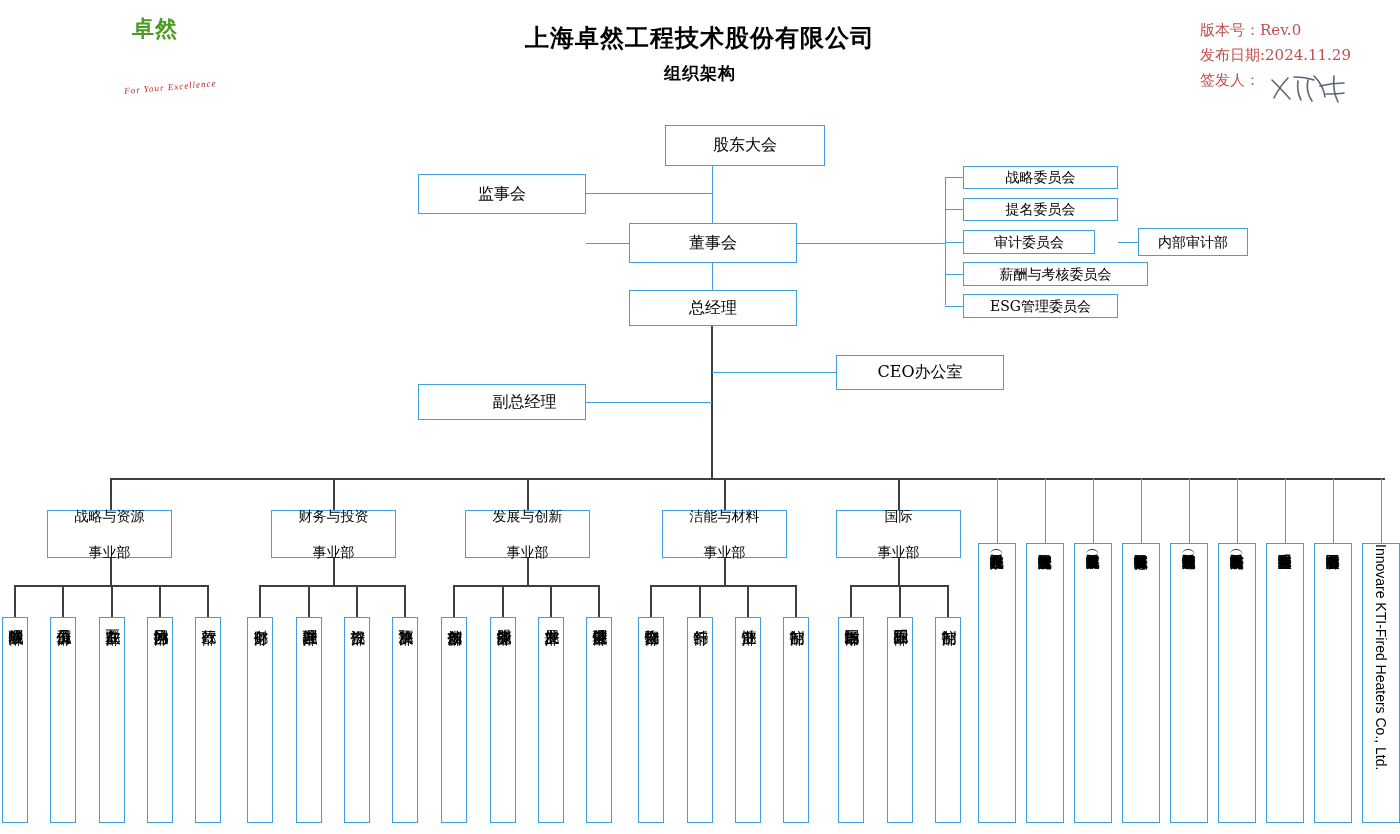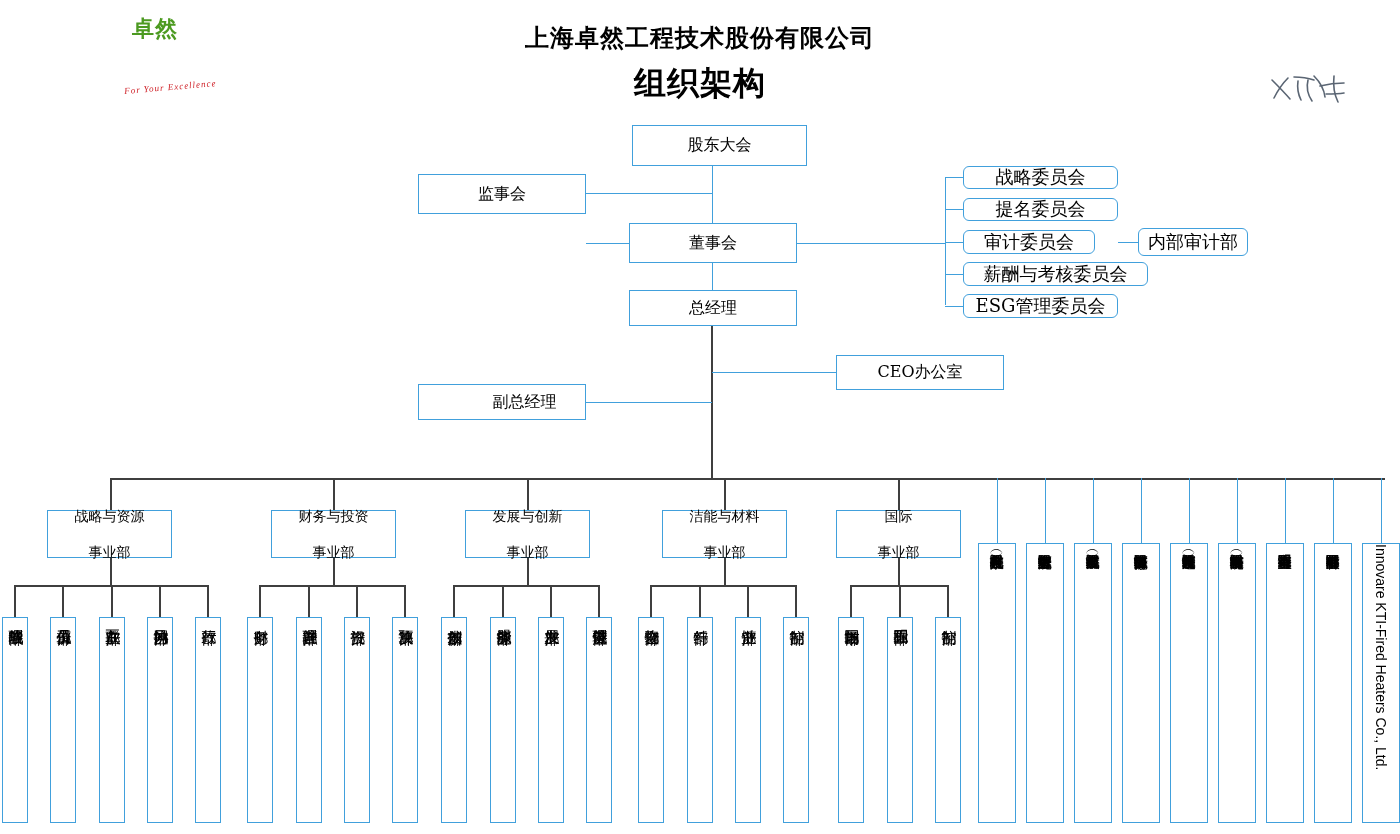--- a/index.html
+++ b/index.html
@@ -39,21 +39,21 @@
 
   
   .title{
     position:absolute;left:400px;top:22px;width:600px;
     text-align:center;font-size:24px;font-weight:bold;color:#000;
     font-family:"DejaVu Serif",serif;
     letter-spacing:1px;
   }
   .title2{
     position:absolute;left:400px;top:62px;width:600px;
-    text-align:center;font-size:32px;font-weight:bold;color:#000;
+    text-align:center;font-size:17px;font-weight:bold;color:#000;
     font-family:Liberation Mono, monospace;
     letter-spacing:1px;
   }
 
   
   .meta{position:absolute;left:1200px;top:18px;color:#c0504d;font-size:15px;line-height:25px;
         font-family:"DejaVu Serif",serif;white-space:nowrap;}
   .meta div{height:25px;}
   .sig{position:absolute;left:1268px;top:72px;width:90px;height:34px;}
 
@@ -63,21 +63,21 @@
     border:1.4px solid #41a0dc;
     background:#ffffff;
     box-sizing:border-box;
     display:flex;align-items:center;justify-content:center;
     text-align:center;
     font-family:"DejaVu Serif",serif;
     color:#000;
     line-height:1.15;
   }
   .box.h{font-size:16px;}
-  .box.cm{font-size:18px;border-radius:6px;}
+  .box.cm{font-size:14px;}
   .box.dv{font-size:14px;gap:19px;}
 
   
   .vbox{
     position:absolute;
     border:1.4px solid #41a0dc;
     background:#ffffff;
     box-sizing:border-box;
     display:flex;align-items:flex-start;justify-content:center;
     overflow:hidden;
@@ -114,35 +114,40 @@
 <div class="stage">
 
   <div class="logo">
     <div class="logo-cn">卓然</div>
     <div class="logo-tag">For Your Excellence</div>
   </div>
 
   <div class="title">上海卓然工程技术股份有限公司</div>
   <div class="title2">组织架构</div>
 
+  <div class="meta">
+    <div>版本号：Rev.0</div>
+    <div>发布日期:2024.11.29</div>
+    <div>签发人：</div>
+  </div>
   <svg class="sig" viewBox="0 0 90 34">
     <g fill="none" stroke="#5a6573" stroke-width="1.6" stroke-linecap="round">
       <path d="M4 8 C10 14, 16 20, 22 27"></path>
       <path d="M20 6 C14 12, 10 18, 6 26"></path>
       <path d="M26 5 C32 5, 40 6, 46 8"></path>
       <path d="M30 9 C29 16, 30 22, 33 28"></path>
       <path d="M40 8 C38 16, 40 23, 44 29"></path>
       <path d="M46 4 C52 10, 56 17, 57 25"></path>
       <path d="M52 14 C60 12, 68 11, 76 11"></path>
       <path d="M66 4 C65 13, 66 22, 70 30"></path>
       <path d="M58 22 C64 22, 70 22, 76 21"></path>
     </g>
   </svg>
 
-  <div class="box h" style="left:632px;top:125px;width:175px;height:41px;">股东大会</div>
+  <div class="box h" style="left:665px;top:125px;width:160px;height:41px;">股东大会</div>
 
   <div class="ln v" style="left:712px;top:166px;height:57px;"></div>
 
   <div class="box h" style="left:418px;top:174px;width:168px;height:40px;">监事会</div>
   <div class="ln h" style="left:586px;top:193px;width:127px;"></div>
 
   <div class="ln h" style="left:586px;top:243px;width:44px;"></div>
 
   <div class="box h" style="left:629px;top:223px;width:168px;height:40px;">董事会</div>
 

